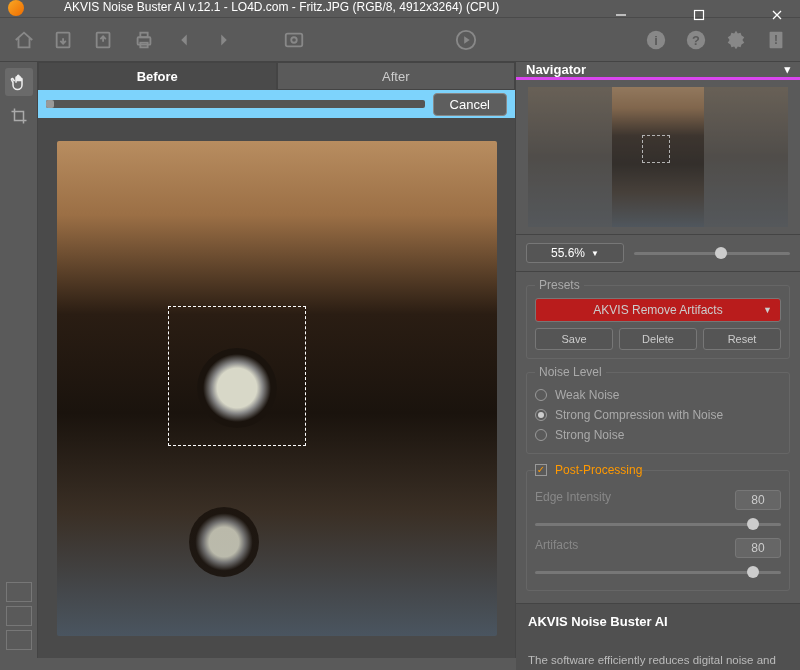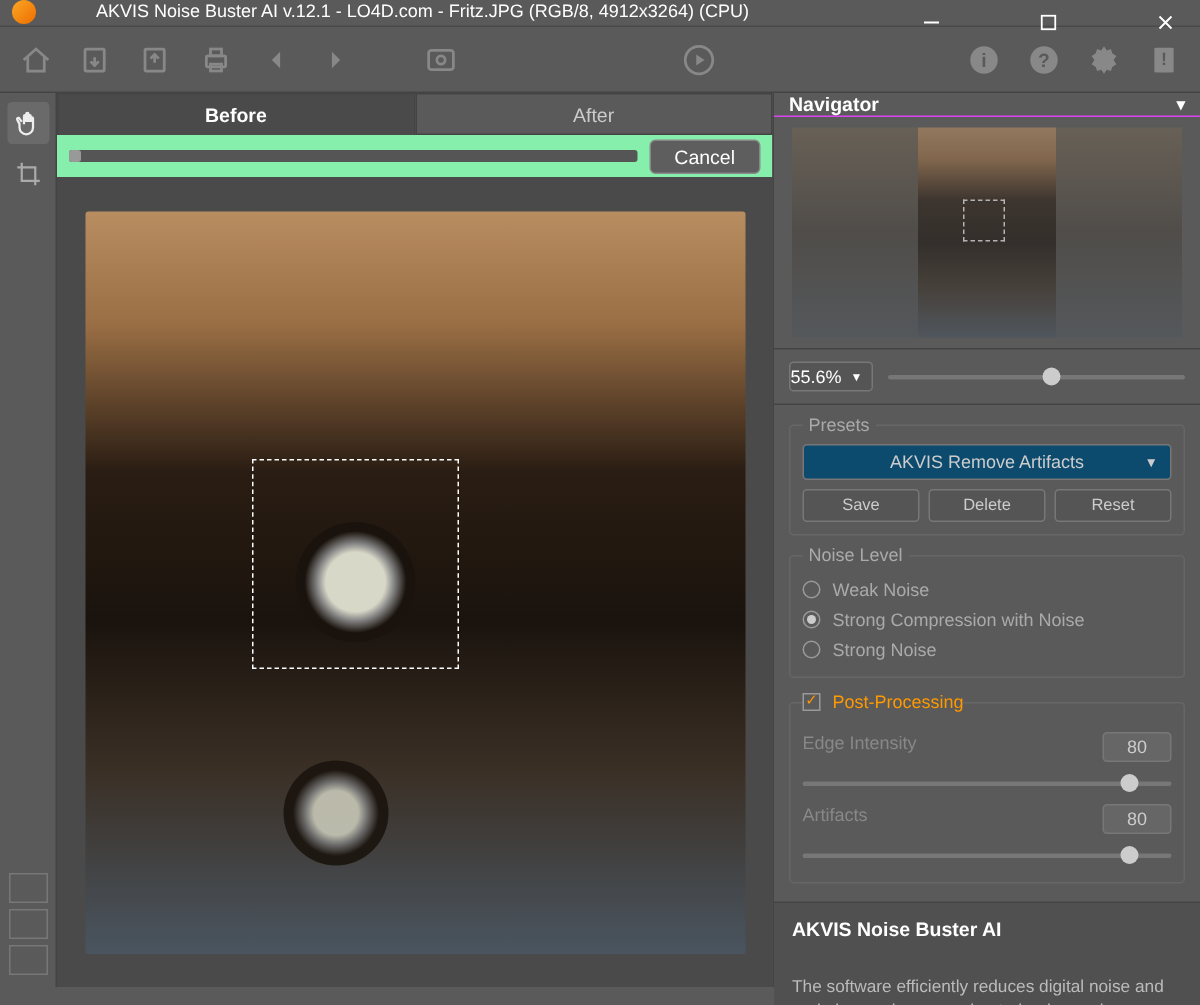--- a/index.html
+++ b/index.html
@@ -25,50 +25,50 @@
 .left-tools .tool { width: 28px; height: 28px; display: flex; align-items: center; justify-content: center; color: #aaa; cursor: pointer; }
 .left-tools .tool.active { background: #6a6a6a; border-radius: 3px; color: #eee; }
 .left-tools .bottom-tools { margin-top: auto; margin-bottom: 8px; display: flex; flex-direction: column; gap: 4px; }
 .left-tools .bottom-tools .tool { width: 26px; height: 20px; border: 1px solid #777; }
 
 .canvas-area { flex: 1; display: flex; flex-direction: column; background: #4a4a4a; }
 .tabs { display: flex; height: 28px; background: #5a5a5a; }
 .tabs .tab { flex: 1; text-align: center; line-height: 28px; font-size: 13px; color: #ccc; border: 1px solid #444; cursor: pointer; background: #5a5a5a; }
 .tabs .tab.active { background: #4a4a4a; color: #fff; font-weight: 600; border-bottom: none; }
 
-.progress-row { height: 28px; display: flex; align-items: center; padding: 0 8px; gap: 8px; background: #86efac; }
+.progress-row { height: 28px; display: flex; align-items: center; padding: 0 8px; gap: 8px; background: #7dd3fc; }
 .progress-row .pbar { flex: 1; height: 8px; background: #555; border-radius: 2px; position: relative; }
 .progress-row .pbar .fill { position: absolute; left: 0; top: 0; bottom: 0; width: 2%; background: #999; border-radius: 2px; }
 .progress-row .cancel-btn { padding: 3px 16px; background: #5e5e5e; border: 1px solid #888; color: #fff; border-radius: 4px; font-size: 13px; cursor: pointer; }
 
 .viewport { flex: 1; background: #4a4a4a; position: relative; overflow: hidden; display: flex; align-items: center; justify-content: center; }
 .viewport .image { width: 440px; height: 495px; background: linear-gradient(180deg, #b88d60 0%, #9b6f45 15%, #2a1d13 35%, #1a130d 55%, #3a2f25 75%, #4a5560 100%); position: relative; border-radius: 2px; }
 .viewport .image::before { content: ""; position: absolute; left: 32%; top: 42%; width: 80px; height: 80px; background: radial-gradient(circle, #d8d8c8 35%, #888 45%, #1a130d 60%); border-radius: 50%; }
 .viewport .image::after { content: ""; position: absolute; left: 30%; top: 74%; width: 70px; height: 70px; background: radial-gradient(circle, #c8c8b8 30%, #777 42%, #1a130d 58%); border-radius: 50%; opacity: 0.9; }
 .viewport .sel { position: absolute; border: 1px dashed #fff; left: 130px; top: 188px; width: 138px; height: 140px; }
 
 
 .right-panel { width: 285px; background: #5a5a5a; border-left: 1px solid #444; display: flex; flex-direction: column; font-size: 12px; }
-.nav-header { height: 28px; display: flex; align-items: center; padding: 0 10px; font-size: 13px; font-weight: 600; color: #fff; border-bottom: 1px solid #d946ef; }
+.nav-header { height: 28px; display: flex; align-items: center; padding: 0 10px; font-size: 13px; font-weight: 600; color: #fff; border-bottom: 3px solid #d946ef; }
 .nav-header .expand { margin-left: auto; font-size: 11px; cursor: pointer; }
 .nav-view { height: 155px; background: #5a5a5a; padding: 8px; display: flex; align-items: center; justify-content: center; border-bottom: 1px solid #444; }
 .nav-thumb-wrap { width: 260px; height: 140px; display: flex; align-items: center; justify-content: center; opacity: 0.6; }
 .nav-thumb { width: 92px; height: 140px; background: linear-gradient(180deg, #b88d60 0%, #9b6f45 15%, #2a1d13 35%, #1a130d 55%, #3a2f25 75%, #4a5560 100%); position: relative; }
 .nav-thumb .sel-box { position: absolute; border: 1px dashed #eee; left: 30px; top: 48px; width: 28px; height: 28px; }
 .nav-thumb-wrap .side { flex: 1; height: 140px; background: linear-gradient(180deg, #8a7050 0%, #3a3025 50%, #4a5560 100%); opacity: 0.5; }
 
 .zoom-row { display: flex; align-items: center; padding: 8px 10px; gap: 10px; border-bottom: 1px solid #444; }
-.zoom-val { padding: 2px 0; background: #555; border: 1px solid #777; border-radius: 3px; font-size: 12px; color: #fff; min-width: 56px; text-align: center; display: flex; align-items: center; gap: 6px; }
+.zoom-val { padding: 2px 24px; background: #555; border: 1px solid #777; border-radius: 3px; font-size: 12px; color: #fff; min-width: 56px; text-align: center; display: flex; align-items: center; gap: 6px; }
 .zoom-val .caret { font-size: 8px; }
 .slider { flex: 1; height: 20px; position: relative; }
 .slider .track { position: absolute; left: 0; right: 0; top: 9px; height: 3px; background: #777; border-radius: 2px; }
 .slider .thumb { position: absolute; top: 4px; width: 12px; height: 12px; background: #ccc; border-radius: 50%; cursor: pointer; }
 
 .section { padding: 6px 10px; border-bottom: 1px solid #444; }
-.preset-select { width: 100%; padding: 4px 8px; background: #0c4a6e; border: 1px solid #777; color: #ccc; border-radius: 3px; font-size: 12px; text-align: center; display: flex; align-items: center; justify-content: center; position: relative; cursor: pointer; }
+.preset-select { width: 100%; padding: 4px 8px; background: #b91c1c; border: 1px solid #777; color: #ccc; border-radius: 3px; font-size: 12px; text-align: center; display: flex; align-items: center; justify-content: center; position: relative; cursor: pointer; }
 .preset-select .caret { position: absolute; right: 8px; font-size: 9px; }
 .btn-row { display: flex; gap: 6px; margin-top: 6px; }
 .btn-row .btn { flex: 1; padding: 4px 0; background: #555; border: 1px solid #777; color: #ccc; border-radius: 3px; font-size: 11px; text-align: center; cursor: pointer; }
 
 .radio-row, .check-row { display: flex; align-items: center; gap: 8px; padding: 3px 0; color: #aaa; font-size: 12px; cursor: pointer; }
 .radio { width: 12px; height: 12px; border: 1.5px solid #999; border-radius: 50%; display: inline-flex; align-items: center; justify-content: center; flex-shrink: 0; }
 .radio.checked::after { content: ""; width: 6px; height: 6px; background: #ccc; border-radius: 50%; }
 .checkbox { width: 12px; height: 12px; border: 1.5px solid #999; display: inline-flex; align-items: center; justify-content: center; flex-shrink: 0; }
 .checkbox.checked::after { content: "✓"; font-size: 10px; color: #f90; line-height: 1; }
 .check-row.lbl { color: #f90; }

